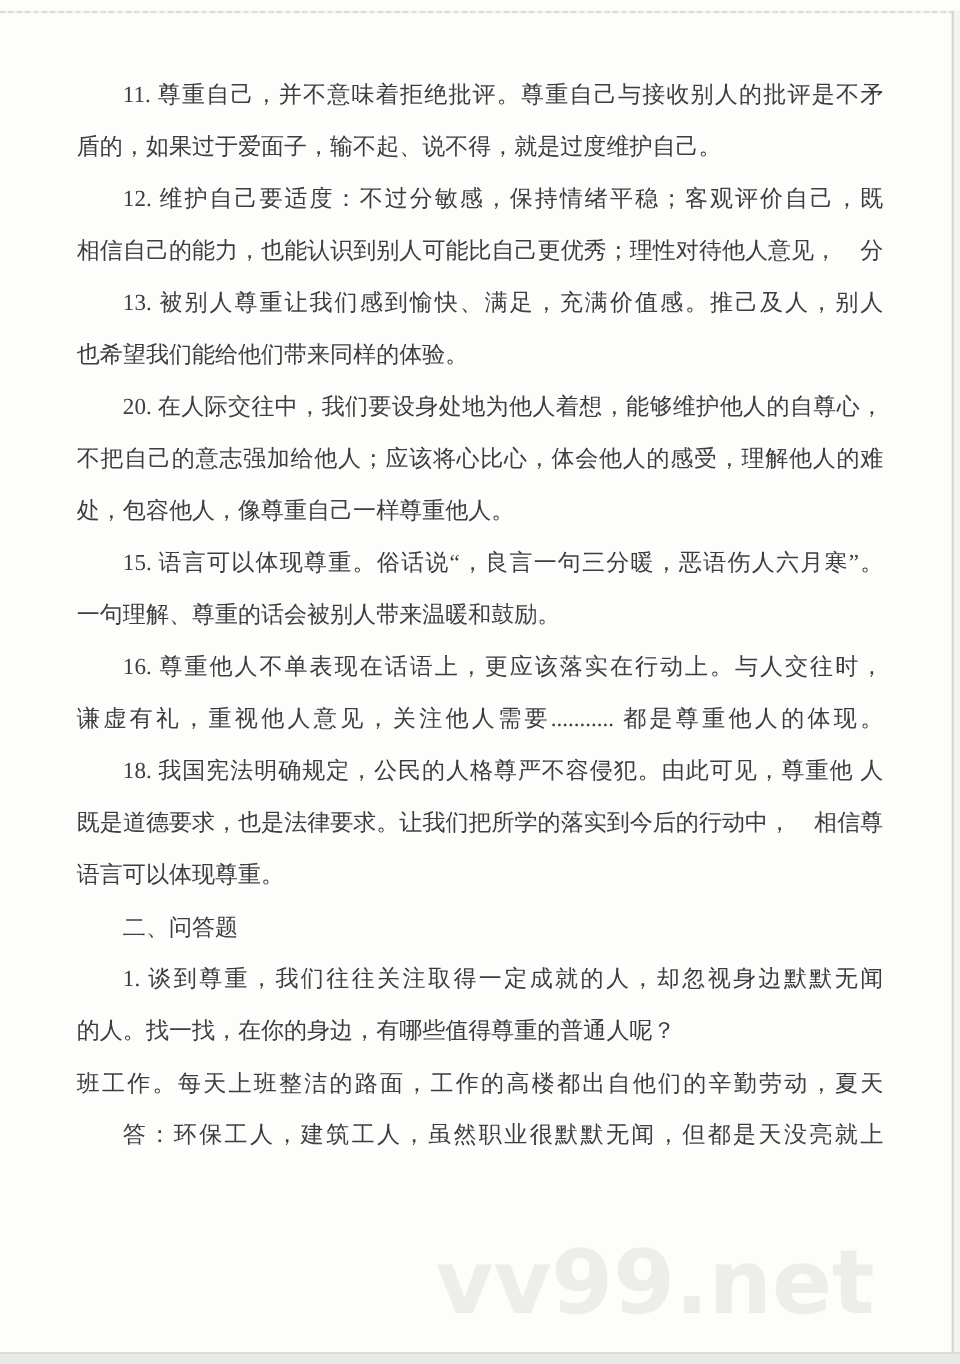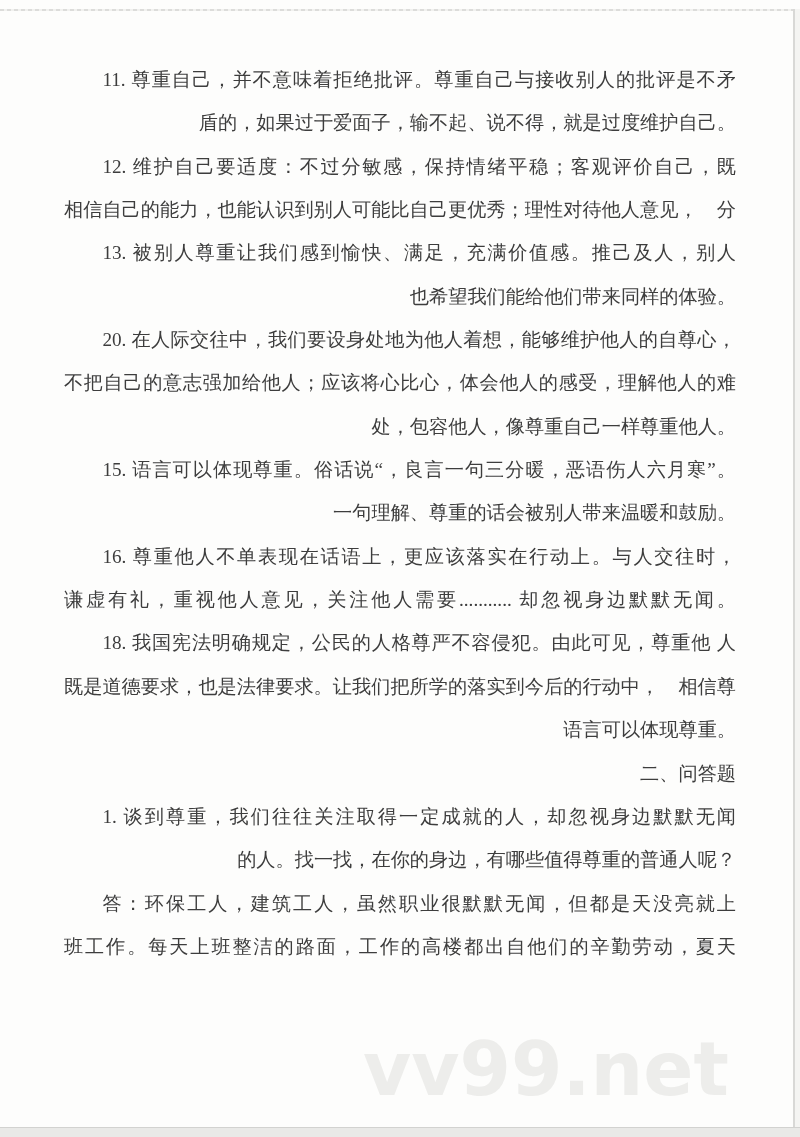--- a/index.html
+++ b/index.html
@@ -41,21 +41,21 @@
     user-select:none;
   }
 
   
   .doc {
     position:absolute; left:64px; top:58px; width:672px; z-index:2;
     font-size:19.2px; color:#3d3d3d;
   }
   .line {
     height:43.35px; line-height:43.35px;
-    text-align:right;
+    text-align:left;
     overflow:visible;
     white-space:normal;
   }
   .line.j {
     text-align:justify;
     text-align-last:justify;
   }
   .line.ind { text-indent:38.4px; }
 </style>
 </head>
@@ -73,28 +73,28 @@
       <div class="line j ind">12. 维护自己要适度：不过分敏感，保持情绪平稳；客观评价自己，既</div>
       <div class="line j">相信自己的能力，也能认识到别人可能比自己更优秀；理性对待他人意见，　分</div>
       <div class="line j ind">13. 被别人尊重让我们感到愉快、满足，充满价值感。推己及人，别人</div>
       <div class="line">也希望我们能给他们带来同样的体验。</div>
       <div class="line j ind">20. 在人际交往中，我们要设身处地为他人着想，能够维护他人的自尊心，</div>
       <div class="line j">不把自己的意志强加给他人；应该将心比心，体会他人的感受，理解他人的难</div>
       <div class="line">处，包容他人，像尊重自己一样尊重他人。</div>
       <div class="line j ind">15. 语言可以体现尊重。俗话说“，良言一句三分暖，恶语伤人六月寒”。</div>
       <div class="line">一句理解、尊重的话会被别人带来温暖和鼓励。</div>
       <div class="line j ind">16. 尊重他人不单表现在话语上，更应该落实在行动上。与人交往时，</div>
-      <div class="line j">谦虚有礼，重视他人意见，关注他人需要........... 却忽视身边默默无闻。</div>
+      <div class="line j">谦虚有礼，重视他人意见，关注他人需要........... 都是尊重他人的体现。</div>
       <div class="line j ind">18. 我国宪法明确规定，公民的人格尊严不容侵犯。由此可见，尊重他 人</div>
       <div class="line j">既是道德要求，也是法律要求。让我们把所学的落实到今后的行动中，　相信尊</div>
       <div class="line">语言可以体现尊重。</div>
       <div class="line ind">二、问答题</div>
       <div class="line j ind">1. 谈到尊重，我们往往关注取得一定成就的人，却忽视身边默默无闻</div>
       <div class="line">的人。找一找，在你的身边，有哪些值得尊重的普通人呢？</div>
+      <div class="line j">班工作。每天上班整洁的路面，工作的高楼都出自他们的辛勤劳动，夏天</div>
       <div class="line j ind">答：环保工人，建筑工人，虽然职业很默默无闻，但都是天没亮就上</div>
-      <div class="line j">班工作。每天上班整洁的路面，工作的高楼都出自他们的辛勤劳动，夏天</div>
     </div>
 
   <div class="page-right-gutter"></div>
   <div class="page-right-edge"></div>
   <div class="page-bottom-gutter"></div>
 
 </div>
 
 </body></html>

